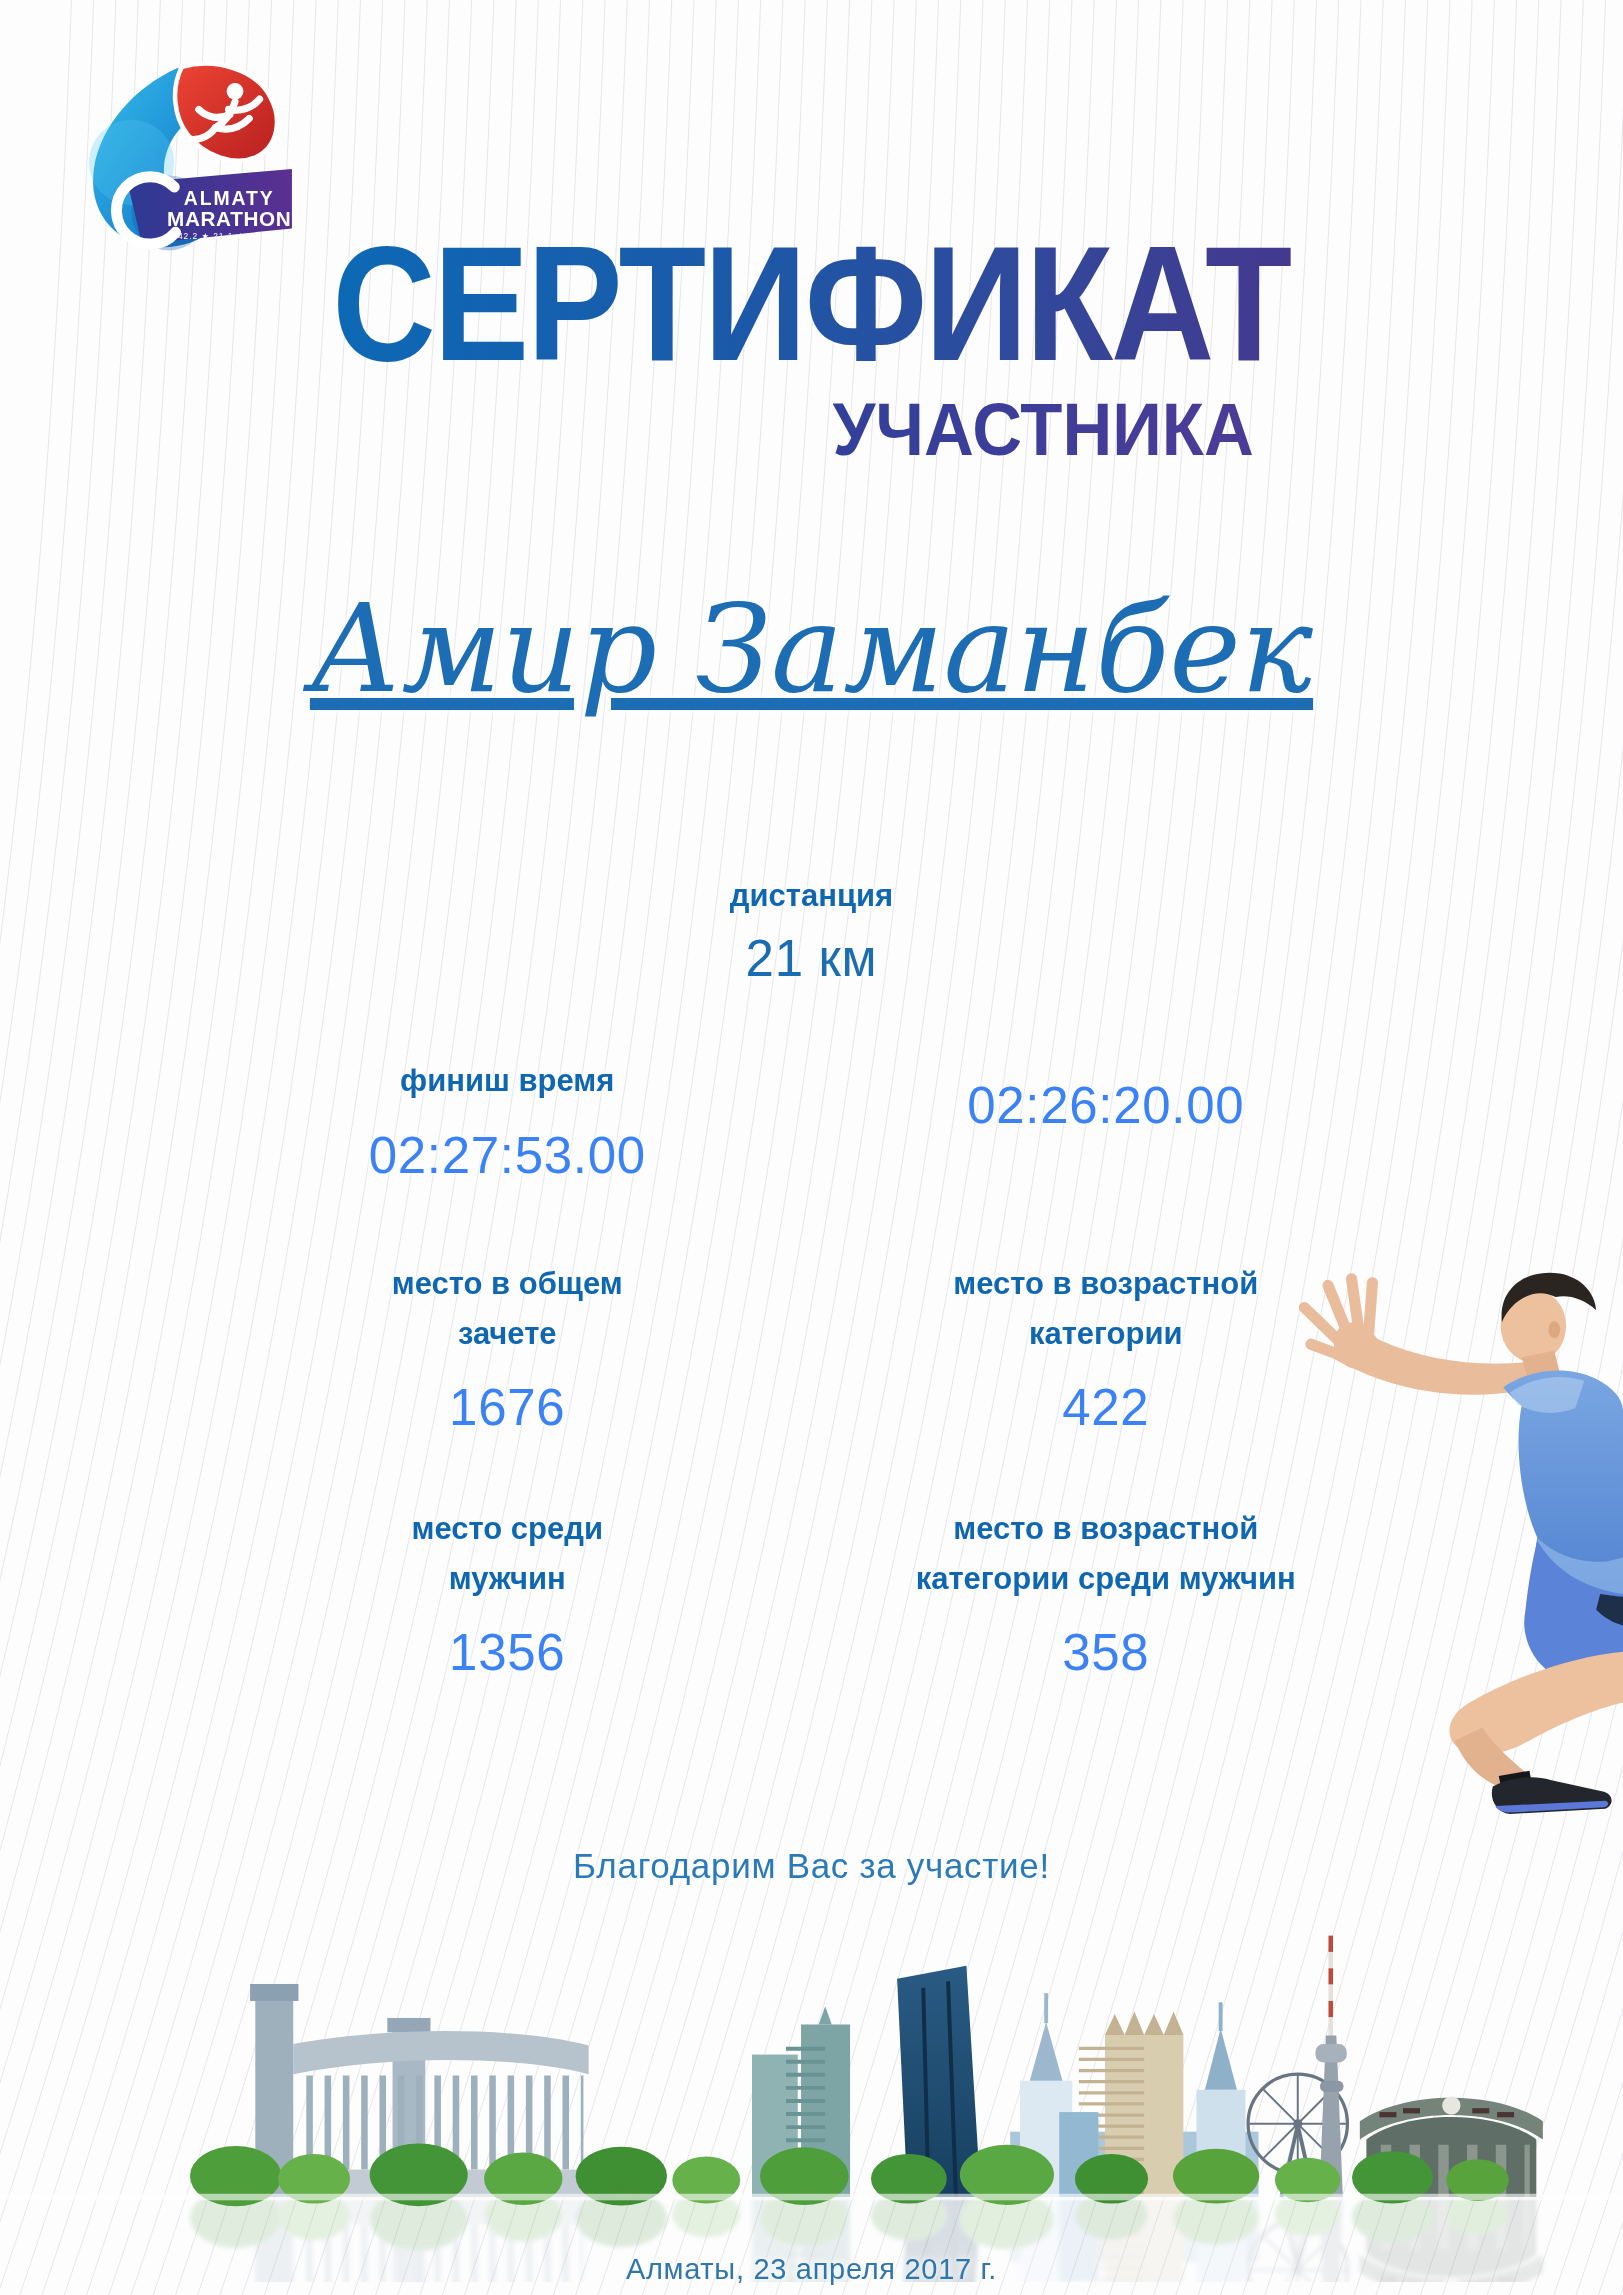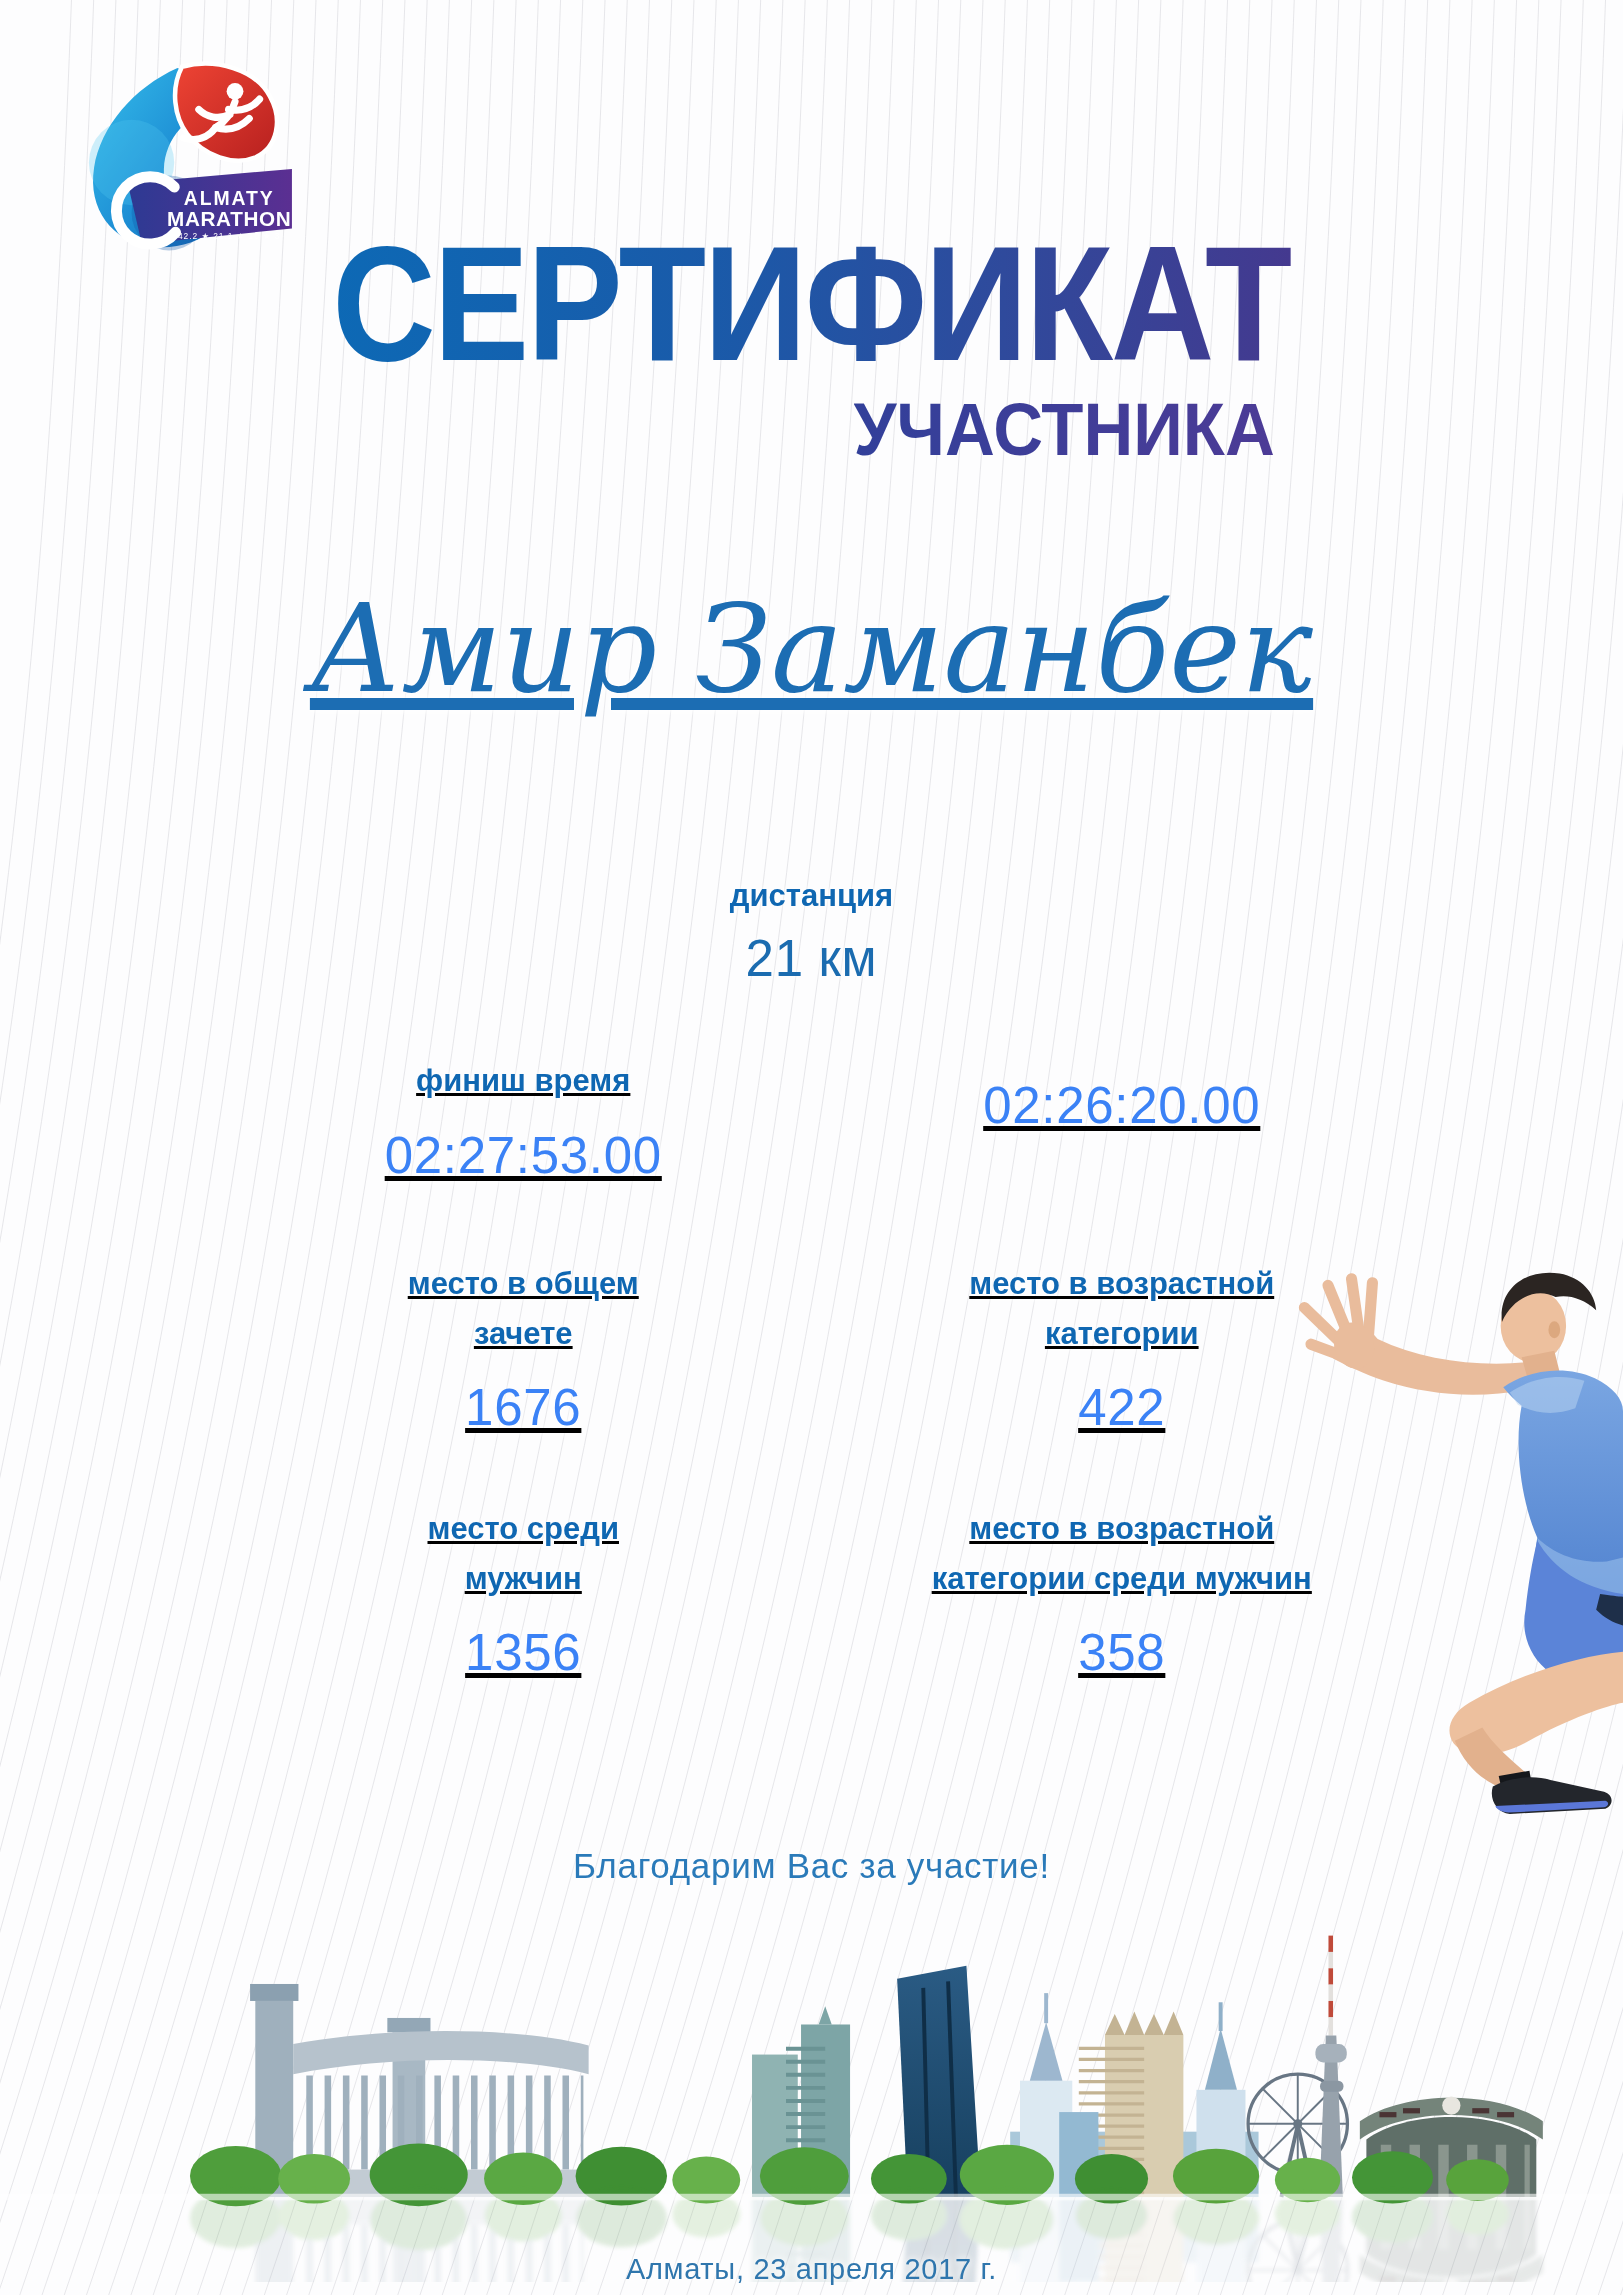--- a/index.html
+++ b/index.html
@@ -12,21 +12,21 @@
 
   .logo{position:absolute;left:72px;top:59px;width:220px;height:194px;}
 
   .title-wrap{position:absolute;left:0;top:222px;width:100%;text-align:center;white-space:nowrap;}
   .title{
     display:inline-block;font-weight:bold;font-size:163px;line-height:1;letter-spacing:-2.6px;
     transform:scaleX(.88);transform-origin:center;
     background:linear-gradient(90deg,#0d69b5 0%,#1a5aa9 40%,#2f4a9c 70%,#44398f 100%);
     -webkit-background-clip:text;background-clip:text;color:transparent;
   }
-  .subtitle-wrap{position:absolute;top:392px;right:348px;white-space:nowrap;}
+  .subtitle-wrap{position:absolute;top:392px;right:369px;white-space:nowrap;}
   .subtitle{
     display:inline-block;font-weight:bold;font-size:75px;line-height:1;letter-spacing:0px;
     transform:scaleX(.92);transform-origin:right center;
     background:linear-gradient(90deg,#32409a 0%,#4c3b96 100%);
     -webkit-background-clip:text;background-clip:text;color:transparent;
   }
 
   .name{
     position:absolute;top:589px;left:0;width:100%;text-align:center;
     font-family:"DejaVu Serif",serif;font-style:italic;font-size:121px;line-height:1;
@@ -40,21 +40,21 @@
 
   .distance-label{
     position:absolute;top:878px;left:0;width:100%;text-align:center;
     font-size:31px;font-weight:bold;color:#0f67b2;
   }
   .distance-value{
     position:absolute;top:929px;left:0;width:100%;text-align:center;
     font-size:51px;font-weight:300;letter-spacing:0.7px;color:#1b6cb0;
   }
 
-  .stat-row{position:absolute;left:224px;width:1197px;display:flex;text-decoration:underline;}
+  .stat-row{position:absolute;left:208px;width:1197px;display:flex;}
   .row-1{top:1056px;} .row-2{top:1259px;} .row-3{top:1504px;}
   .stat-cell{width:50%;text-align:center;}
   .stat-label{
     font-size:31px;font-weight:bold;color:#0f67b2;line-height:1.6;white-space:pre-line;
   }
   .stat-value{
     font-size:51px;font-weight:300;letter-spacing:0.7px;color:#3b82f6;margin-top:22px;line-height:1.1;
   }
 
   .thanks{

